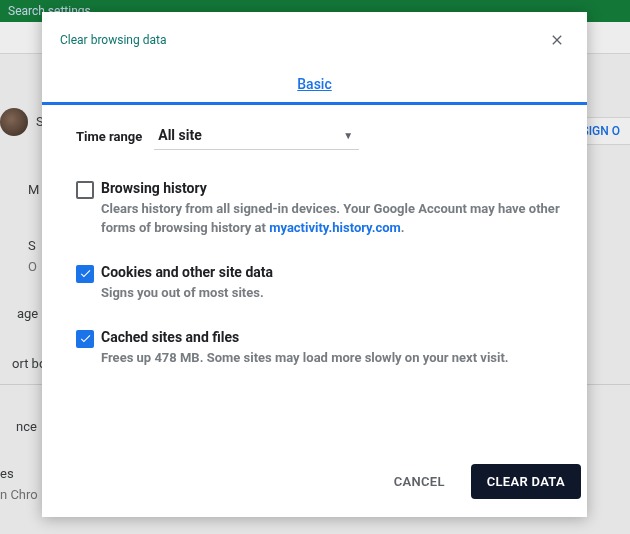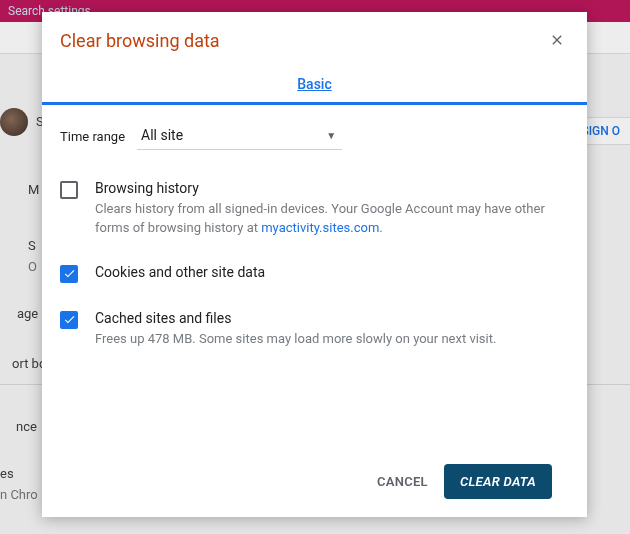--- a/index.html
+++ b/index.html
@@ -10,21 +10,21 @@
     background: #f7f7f7;
     position: relative;
     color: #202124;
   }
   
   .bg {
     position: absolute; inset: 0;
     filter: none;
   }
   .bg .topbar {
-    background: #be185d;
+    background: #15803d;
     height: 22px;
     color: #cfe0f5;
     font-size: 12px;
     padding: 4px 0 0 8px;
   }
   .bg .sep {
     height: 32px;
     border-bottom: 1px solid #e0e0e0;
     background: #ffffff;
   }
@@ -73,22 +73,22 @@
     display: flex;
     flex-direction: column;
   }
   .dlg-header {
     display: flex;
     align-items: center;
     justify-content: space-between;
     padding: 16px 18px 14px 18px;
   }
   .dlg-title {
-    font-size: 18px;
-    color: #c2410c;
+    font-size: 12px;
+    color: #0f766e;
   }
   .close-btn {
     width: 24px; height: 24px;
     display: flex; align-items: center; justify-content: center;
     cursor: pointer;
     color: #5f6368;
   }
   .close-btn svg { width: 16px; height: 16px; }
   .tabs {
     display: flex;
@@ -110,23 +110,24 @@
     font-weight: 500;
   }
   .tab.active::after {
     content: "";
     position: absolute;
     left: 0; right: 0; bottom: -1px;
     height: 3px;
     background: #1a73e8;
   }
   .content {
-    padding: 18px 18px 0 18px;
+    padding: 18px 18px 0 34px;
     flex: 1;
     overflow: auto;
+    font-weight: bold;
   }
   .time-row {
     display: flex;
     align-items: center;
     gap: 12px;
     margin-bottom: 20px;
   }
   .time-label {
     font-size: 13px;
     color: #202124;
@@ -143,21 +144,21 @@
     justify-content: space-between;
     cursor: pointer;
   }
   .time-select .caret {
     color: #5f6368;
     font-size: 10px;
     margin-right: 6px;
   }
   .option {
     display: flex;
-    gap: 17px;
+    gap: 7px;
     padding: 10px 0 16px 0;
   }
   .checkbox {
     width: 18px; height: 18px;
     border: 2px solid #5f6368;
     border-radius: 2px;
     flex-shrink: 0;
     margin-top: 1px;
     display: flex; align-items: center; justify-content: center;
     cursor: pointer;
@@ -178,37 +179,37 @@
   }
   .opt-desc {
     font-size: 13px;
     color: #777c81;
     line-height: 1.45;
   }
   .opt-desc a { color: #1a73e8; text-decoration: none; }
   .footer {
     display: flex;
     justify-content: flex-end;
-    padding: 14px 35px 18px 0;
+    gap: 10px;
+    padding: 14px 6px 18px 0;
   }
   .btn {
     font-size: 13px;
     font-weight: 600;
     letter-spacing: 0.3px;
     padding: 10px 16px;
     border-radius: 4px;
     cursor: pointer;
   }
   .btn.flat {
     color: #5f6368;
   }
   .btn.primary {
-    background: #0c4a6e;
+    background: #0f172a;
     color: #fff;
-    font-style: italic;
   }
 </style>
 </head>
 <body>
 
 <div class="bg">
   <div class="topbar">Search settings</div>
   <div class="sep"></div>
   <div class="avatar"></div>
   <div class="signout">SIGN O</div>
@@ -261,33 +262,34 @@
         <span>All site</span>
         <span class="caret">▼</span>
       </div>
     </div>
 
     <div class="option">
       <div class="checkbox"></div>
       <div class="opt-body">
         <div class="opt-title">Browsing history</div>
         <div class="opt-desc">
-          <span>Clears history from all signed-in devices. Your Google Account may have other forms of browsing history at </span><a href="#">myactivity.sites.com</a><span>.</span>
+          <span>Clears history from all signed-in devices. Your Google Account may have other forms of browsing history at </span><a href="#">myactivity.history.com</a><span>.</span>
         </div>
       </div>
     </div>
 
     <div class="option">
       <div class="checkbox checked">
         <svg viewBox="0 0 24 24">
             <path fill="currentColor" d="M9 16.17 4.83 12l-1.42 1.41L9 19 21 7l-1.41-1.41z"></path>
           </svg>
       </div>
       <div class="opt-body">
         <div class="opt-title">Cookies and other site data</div>
+        <div class="opt-desc">Signs you out of most sites.</div>
       </div>
     </div>
 
     <div class="option">
       <div class="checkbox checked">
         <svg viewBox="0 0 24 24">
             <path fill="currentColor" d="M9 16.17 4.83 12l-1.42 1.41L9 19 21 7l-1.41-1.41z"></path>
           </svg>
       </div>
       <div class="opt-body">

